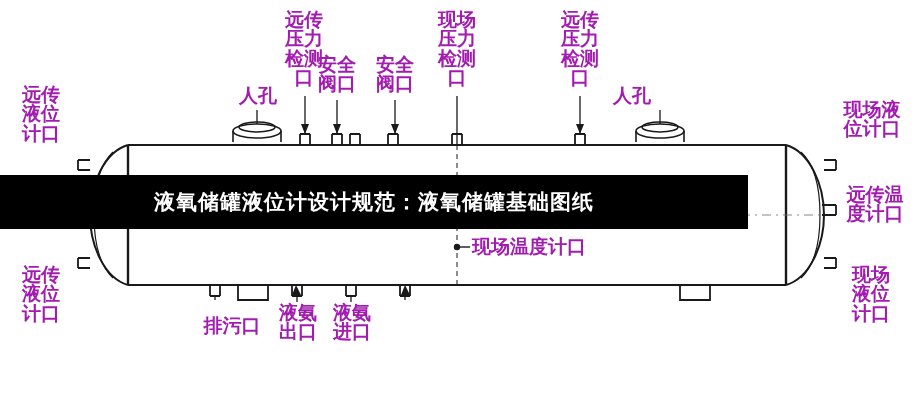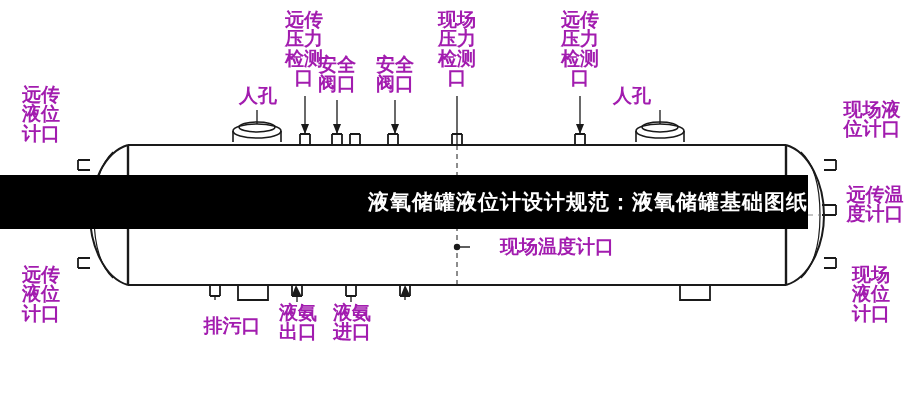--- a/index.html
+++ b/index.html
@@ -17,23 +17,23 @@
     font-weight:700;
     line-height:1.02;
     letter-spacing:0px;
     white-space:pre;
     text-align:center;
   }
   .s20{font-size:19px;}
   svg{position:absolute;left:0;top:0;}
   #banner{
     position:absolute;
-    left:0;top:175px;width:808px;height:54px;
+    left:0;top:175px;width:748px;height:54px;
     background:#000;
-    display:flex;align-items:center;justify-content:flex-end;
+    display:flex;align-items:center;justify-content:center;
     z-index:50;
   }
   #banner span{
     color:#fff;font-size:21px;font-weight:700;letter-spacing:1px;
     font-family:"DejaVu Sans","Liberation Sans",sans-serif;
   }
 </style>
 </head>
 <body>
 
@@ -179,21 +179,21 @@
   <div class="lbl s20" style="left:836px;top:100px;width:72px;">现场液
 位计口</div>
 
   <div class="lbl s20" style="left:838px;top:185px;width:74px;">远传温
 度计口</div>
 
   <div class="lbl s20" style="left:838px;top:265px;width:66px;">现场
 液位
 计口</div>
 
-  <div class="lbl s20" style="left:472px;top:237px;width:170px;text-align:center;">现场温度计口</div>
+  <div class="lbl s20" style="left:472px;top:237px;width:170px;text-align:left;">现场温度计口</div>
 
   <div class="lbl s20" style="left:186px;top:316px;width:92px;">排污口</div>
 
   <div class="lbl s20" style="left:272px;top:303px;width:52px;">液氨
 出口</div>
 
   <div class="lbl s20" style="left:326px;top:303px;width:52px;">液氨
 进口</div>
 
 

